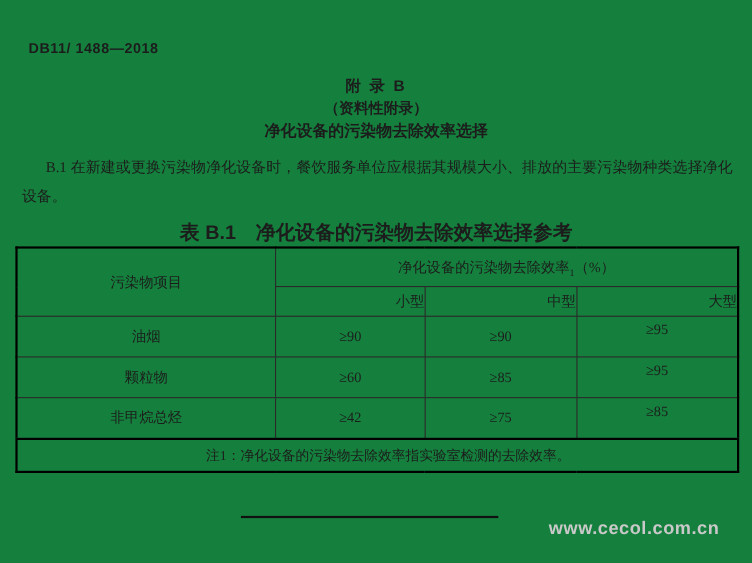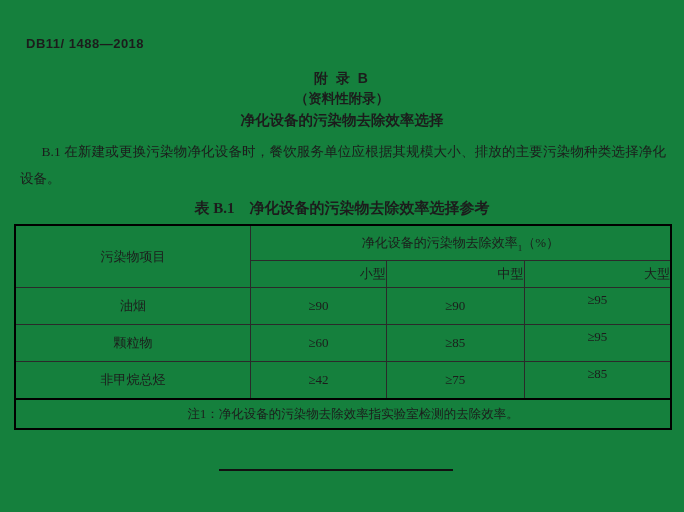--- a/index.html
+++ b/index.html
@@ -31,22 +31,22 @@
 
   .paragraph {
     position:absolute; left:20px; right:18px; top:138px;
     font-size:13.5px; line-height:27px;
     text-indent:1.6em; text-align:justify;
   }
 
   .caption {
     position:absolute; top:199px; left:0; right:0;
     text-align:center;
-    font-family:Liberation Serif, serif;
-    font-weight:bold; font-size:15px;
+    font-family:Liberation Sans, sans-serif;
+    font-weight:bold; font-size:18px;
   }
 
   .table-wrap { position:absolute; left:14px; top:224px; width:658px; }
   table.b1 {
     border-collapse:collapse; width:100%; table-layout:fixed;
     border:2px solid #000;
   }
   table.b1 td {
     border:1px solid #2a2a2a;
     text-align:center; vertical-align:middle;
@@ -132,14 +132,15 @@
         </tr>
         <tr class="noterow">
           <td colspan="4">注1：净化设备的污染物去除效率指实验室检测的去除效率。</td>
         </tr>
       </tbody>
     </table>
   </div>
 
   <div class="bottom-rule"></div>
 
+  <div class="watermark">www.cecol.com.cn</div>
 
 </div>
 
 </body></html>

